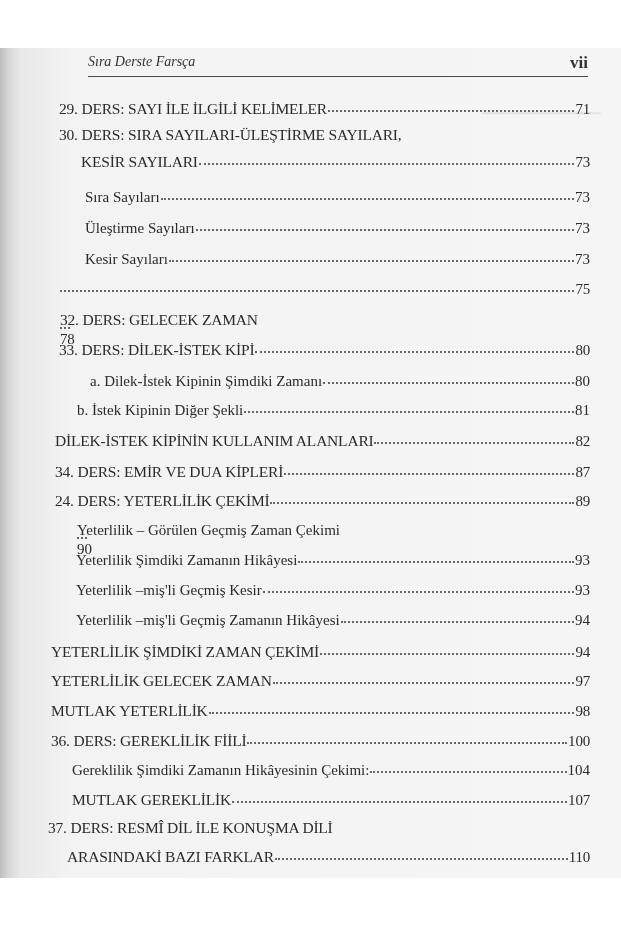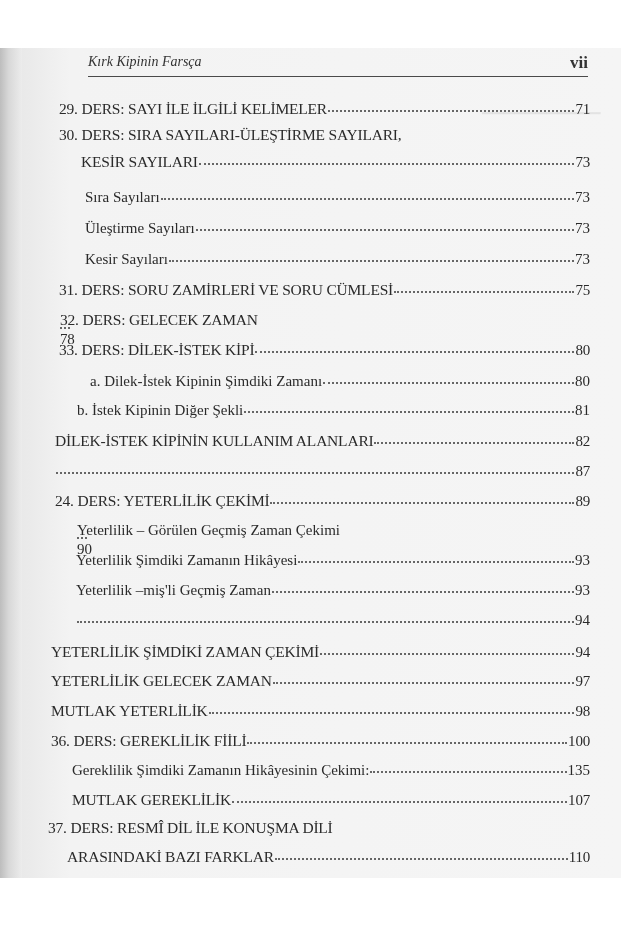--- a/index.html
+++ b/index.html
@@ -45,21 +45,21 @@
 </head>
 <body>
 
 <div class="page">
   <div class="spine"></div>
   <div class="paper">
 
     <div class="ghost" style="left:460px;top:50px;">▁▁▁▁▁▁▁▁▁▁▁</div>
 
     <div class="header">
-      <span class="title">Kırk Kipinin Farsça</span>
+      <span class="title">Sıra Derste Farsça</span>
       <span class="pno">vii</span>
     </div>
 
     <div class="toc">
       <div class="entry caps" style="left:37px;top:52px;">
         <span class="label">29. DERS: SAYI İLE İLGİLİ KELİMELER</span>
         <span class="dots"></span>
         <span class="page-num">71</span>
       </div>
       <div class="entry caps nodots" style="left:37px;top:78px;">
@@ -79,21 +79,20 @@
         <span class="label">Üleştirme Sayıları</span>
         <span class="dots"></span>
         <span class="page-num">73</span>
       </div>
       <div class="entry" style="left:63px;top:203px;">
         <span class="label">Kesir Sayıları</span>
         <span class="dots"></span>
         <span class="page-num">73</span>
       </div>
       <div class="entry caps" style="left:37px;top:233px;">
-        <span class="label">31. DERS: SORU ZAMİRLERİ VE SORU CÜMLESİ</span>
         <span class="dots"></span>
         <span class="page-num">75</span>
       </div>
       <div class="entry caps" style="left:37px;top:263px;flex-direction:column;">
         <span class="label">32. DERS: GELECEK ZAMAN</span>
         <span class="dots"></span>
         <span class="page-num">78</span>
       </div>
       <div class="entry caps" style="left:37px;top:293px;">
         <span class="label">33. DERS: DİLEK-İSTEK KİPİ</span>
@@ -109,44 +108,46 @@
         <span class="label">b. İstek Kipinin Diğer Şekli</span>
         <span class="dots"></span>
         <span class="page-num">81</span>
       </div>
       <div class="entry caps" style="left:33px;top:384px;">
         <span class="label">DİLEK-İSTEK KİPİNİN KULLANIM ALANLARI</span>
         <span class="dots"></span>
         <span class="page-num">82</span>
       </div>
       <div class="entry caps" style="left:33px;top:415px;">
+        <span class="label">34. DERS: EMİR VE DUA KİPLERİ</span>
         <span class="dots"></span>
         <span class="page-num">87</span>
       </div>
       <div class="entry caps" style="left:33px;top:444px;">
         <span class="label">24. DERS: YETERLİLİK ÇEKİMİ</span>
         <span class="dots"></span>
         <span class="page-num">89</span>
       </div>
       <div class="entry" style="left:54px;top:474px;flex-direction:column;">
         <span class="label">Yeterlilik – Görülen Geçmiş Zaman Çekimi</span>
         <span class="dots"></span>
         <span class="page-num">90</span>
       </div>
       <div class="entry" style="left:54px;top:504px;">
         <span class="label">Yeterlilik Şimdiki Zamanın Hikâyesi</span>
         <span class="dots"></span>
         <span class="page-num">93</span>
       </div>
       <div class="entry" style="left:54px;top:534px;">
-        <span class="label">Yeterlilik –miş'li Geçmiş Zaman</span>
+        <span class="label">Yeterlilik –miş'li Geçmiş Kesir</span>
         <span class="dots"></span>
         <span class="page-num">93</span>
       </div>
       <div class="entry" style="left:54px;top:564px;">
+        <span class="label">Yeterlilik –miş'li Geçmiş Zamanın Hikâyesi</span>
         <span class="dots"></span>
         <span class="page-num">94</span>
       </div>
       <div class="entry caps" style="left:29px;top:595px;">
         <span class="label">YETERLİLİK ŞİMDİKİ ZAMAN ÇEKİMİ</span>
         <span class="dots"></span>
         <span class="page-num">94</span>
       </div>
       <div class="entry caps" style="left:29px;top:624px;">
         <span class="label">YETERLİLİK GELECEK ZAMAN</span>
@@ -159,21 +160,21 @@
         <span class="page-num">98</span>
       </div>
       <div class="entry caps" style="left:29px;top:684px;">
         <span class="label">36. DERS: GEREKLİLİK FİİLİ</span>
         <span class="dots"></span>
         <span class="page-num">100</span>
       </div>
       <div class="entry" style="left:50px;top:714px;">
         <span class="label">Gereklilik Şimdiki Zamanın Hikâyesinin Çekimi:</span>
         <span class="dots"></span>
-        <span class="page-num">135</span>
+        <span class="page-num">104</span>
       </div>
       <div class="entry caps" style="left:50px;top:743px;">
         <span class="label">MUTLAK GEREKLİLİK</span>
         <span class="dots"></span>
         <span class="page-num">107</span>
       </div>
       <div class="entry caps nodots" style="left:26px;top:771px;">
         <span class="label">37. DERS: RESMÎ DİL İLE KONUŞMA DİLİ</span>
       </div>
       <div class="entry caps" style="left:45px;top:800px;">

